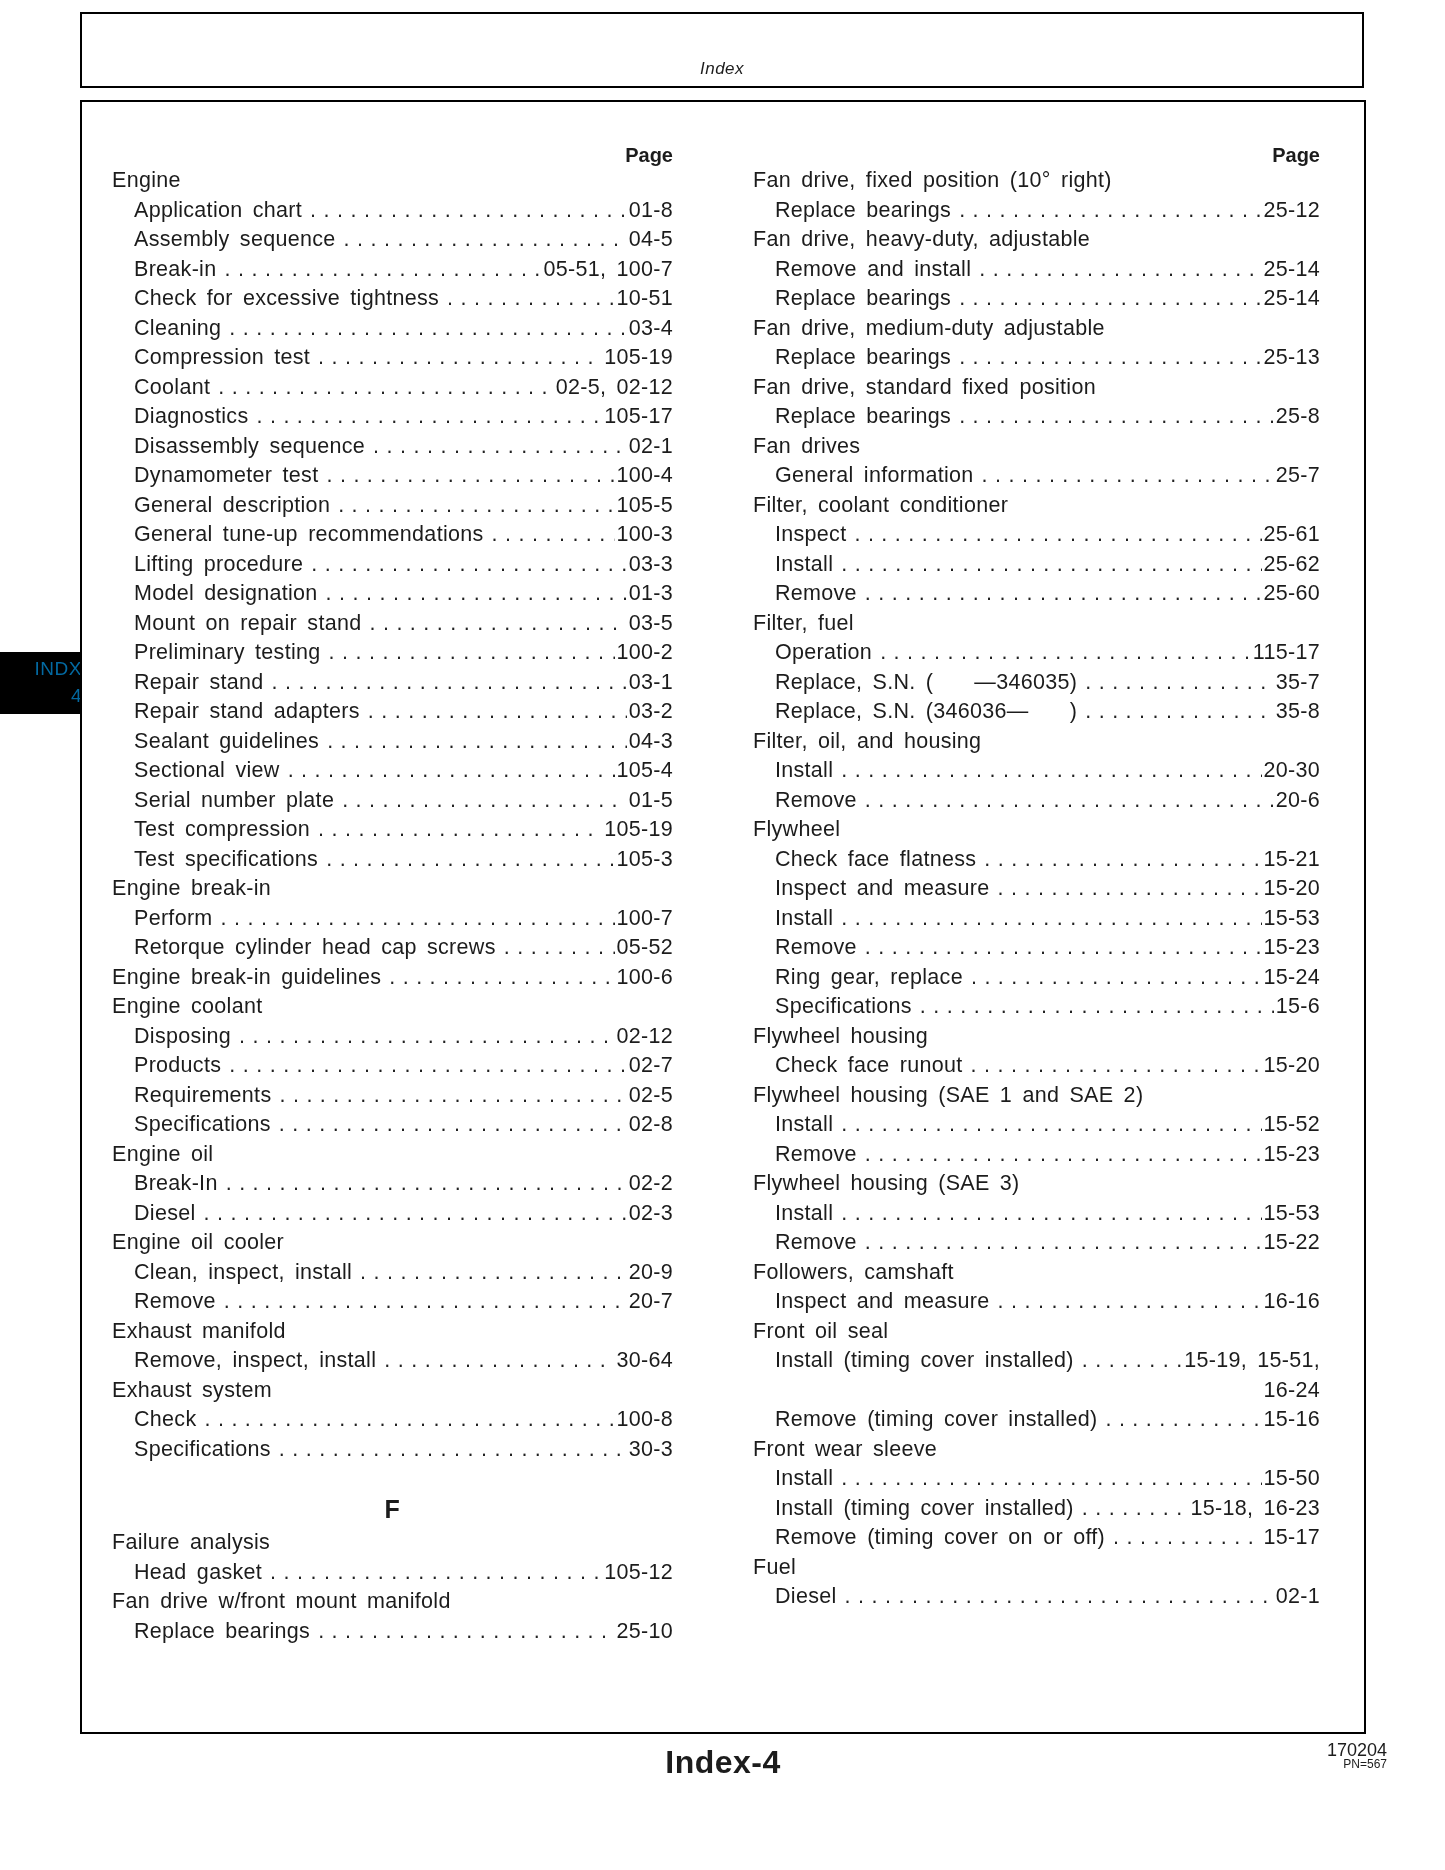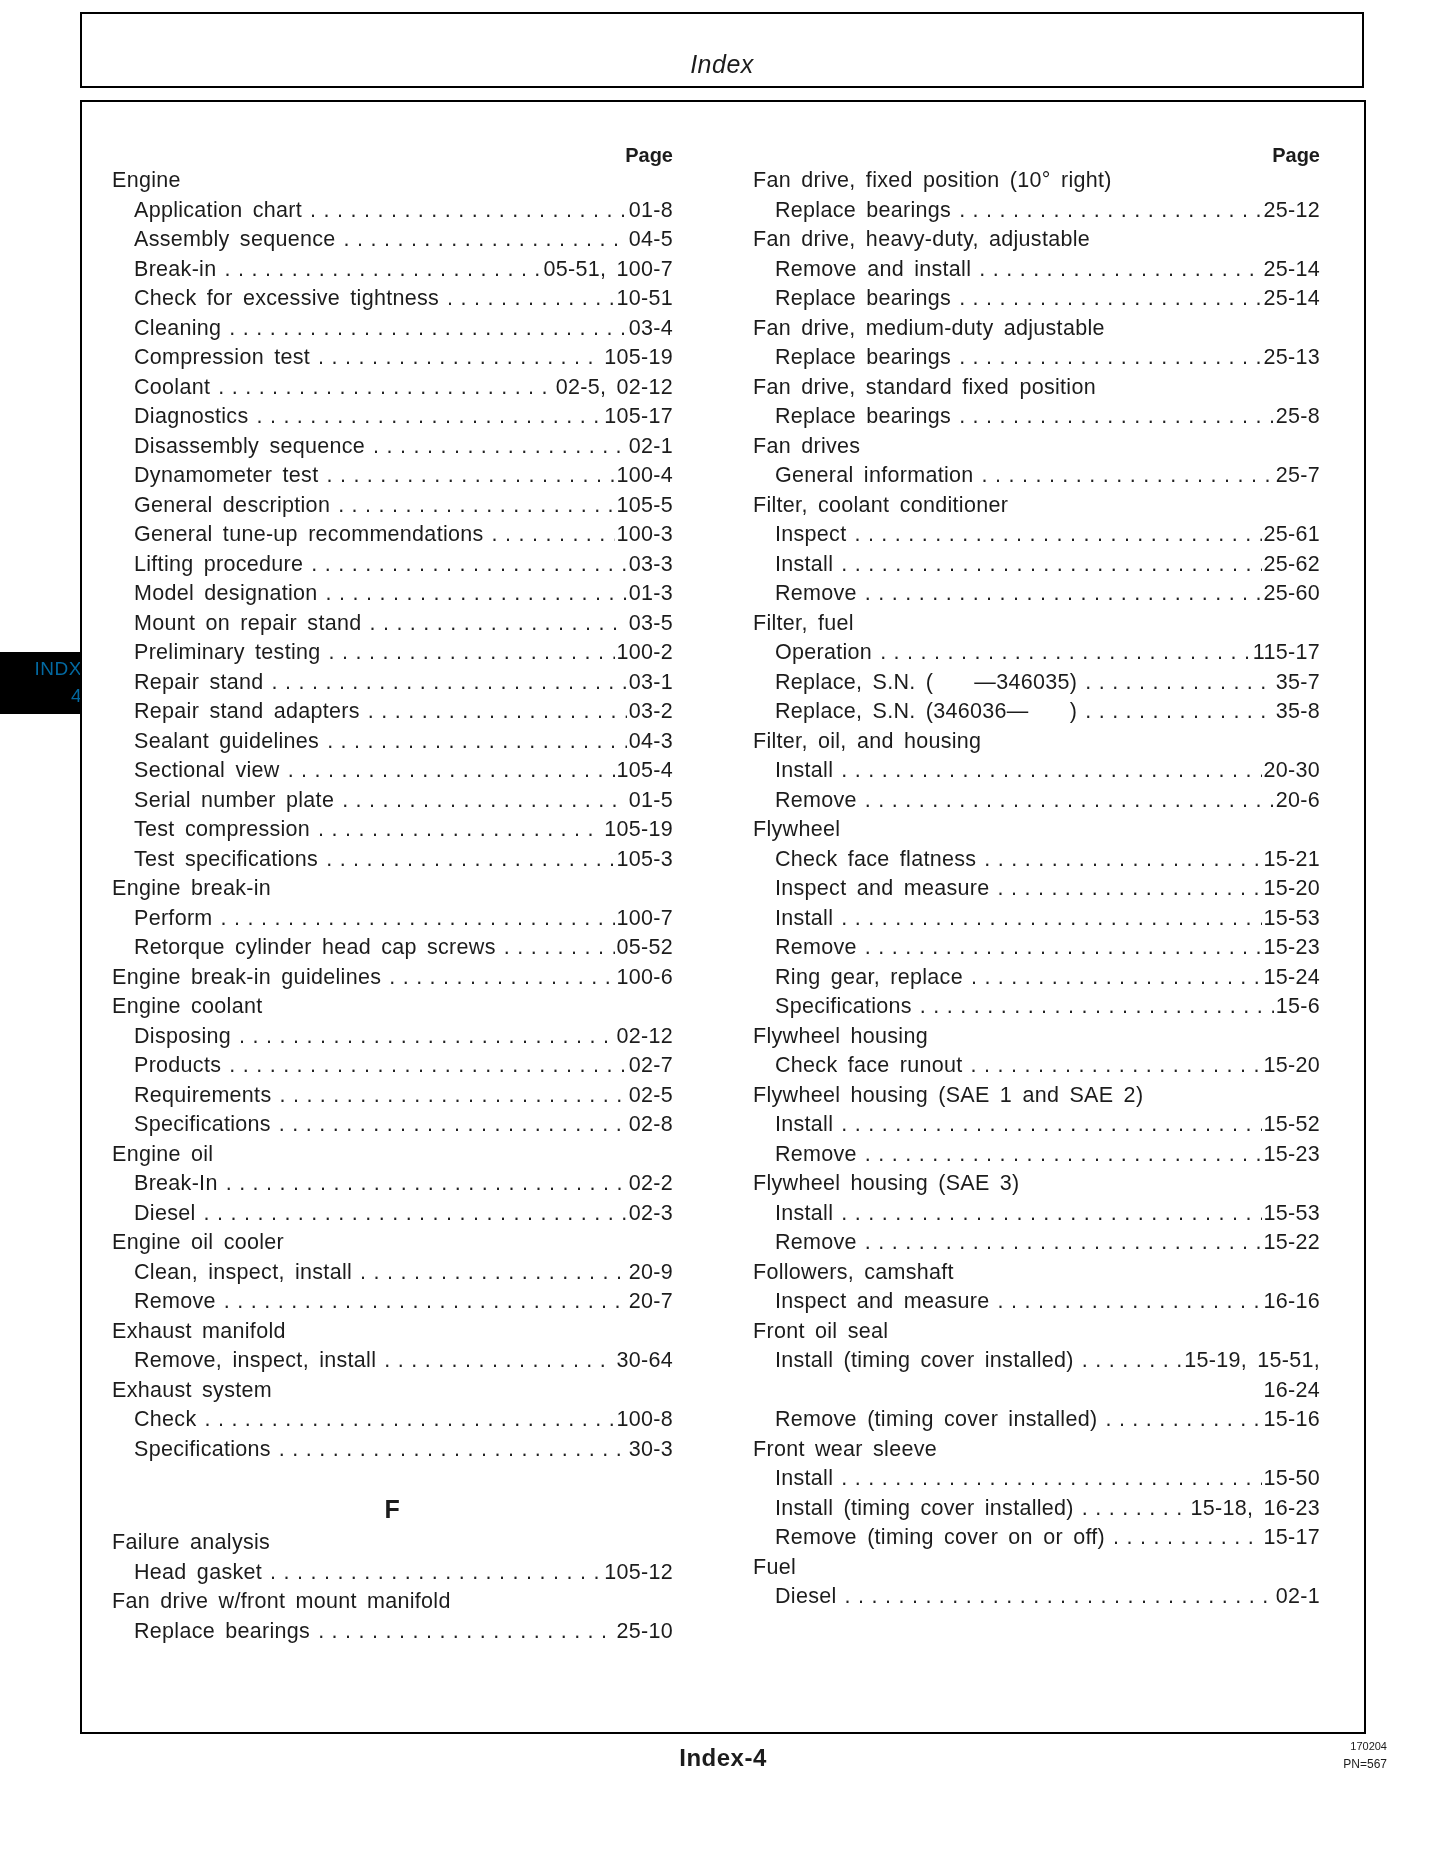--- a/index.html
+++ b/index.html
@@ -8,21 +8,21 @@
     font-family:"Liberation Sans","DejaVu Sans",sans-serif;
     color:#1c1c1c;
   }
   
   .header-box{
     position:absolute;left:80px;top:12px;width:1284px;height:76px;
     border:2px solid #000;background:#fff;
     display:flex;justify-content:center;align-items:flex-end;
     padding-bottom:7px;box-sizing:border-box;
   }
-  .header-title{font-style:italic;font-size:25px;letter-spacing:.5px;}
+  .header-title{font-style:italic;font-size:17px;letter-spacing:.5px;}
   
   .index-tab{
     position:absolute;left:0;top:652px;width:90px;height:62px;
     background:#000;color:#0369a1;text-align:right;
     padding:3px 8px 0 0;box-sizing:border-box;
     font-size:19px;line-height:27px;letter-spacing:.5px;
   }
   .index-tab span{display:block;}
   
   .main-box{
@@ -54,23 +54,23 @@
   .pg{flex:none;text-align:right;}
   .row.cont{justify-content:flex-end;}
   .gap{height:26px;}
   .section{
     text-align:center;font-weight:bold;font-size:25px;
     height:38px;line-height:38px;letter-spacing:.5px;
   }
   
   .footer-page{
     position:absolute;left:80px;top:1744px;width:1286px;text-align:center;
-    font-weight:bold;font-size:24px;letter-spacing:.5px;
-  }
-  .footer-code{position:absolute;top:1740px;right:58px;font-size:11px;}
+    font-weight:bold;font-size:32px;letter-spacing:.5px;
+  }
+  .footer-code{position:absolute;top:1740px;right:58px;font-size:18px;}
   .footer-pn{position:absolute;top:1757px;right:58px;font-size:12px;}
 </style>
 </head>
 <body>
 
 <div>
 
   <div class="header-box">
     <span class="header-title">Index</span>
   </div>

